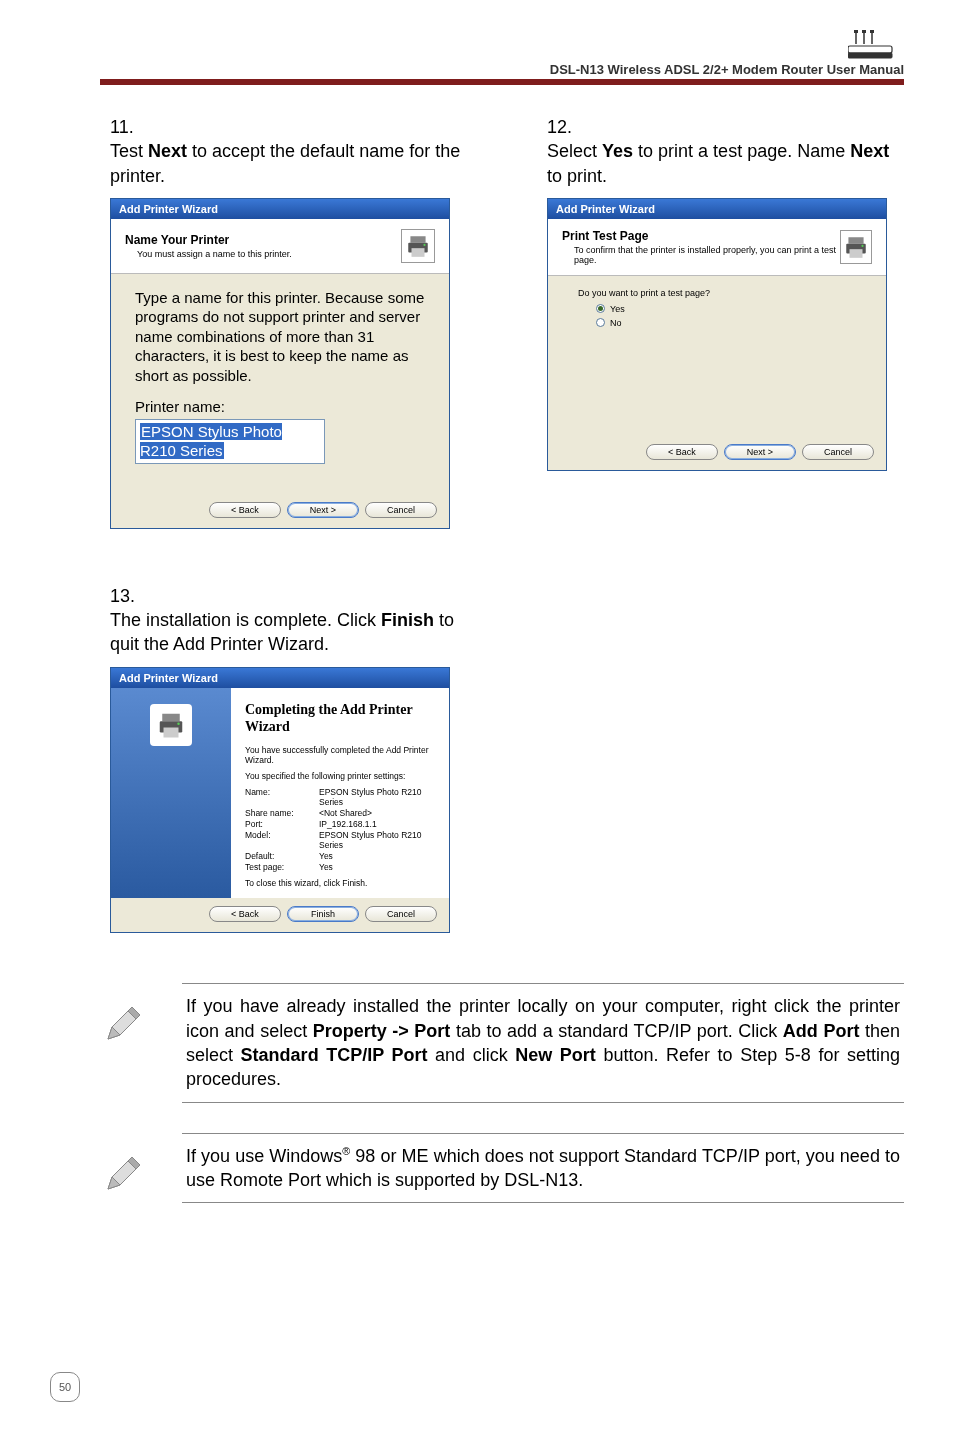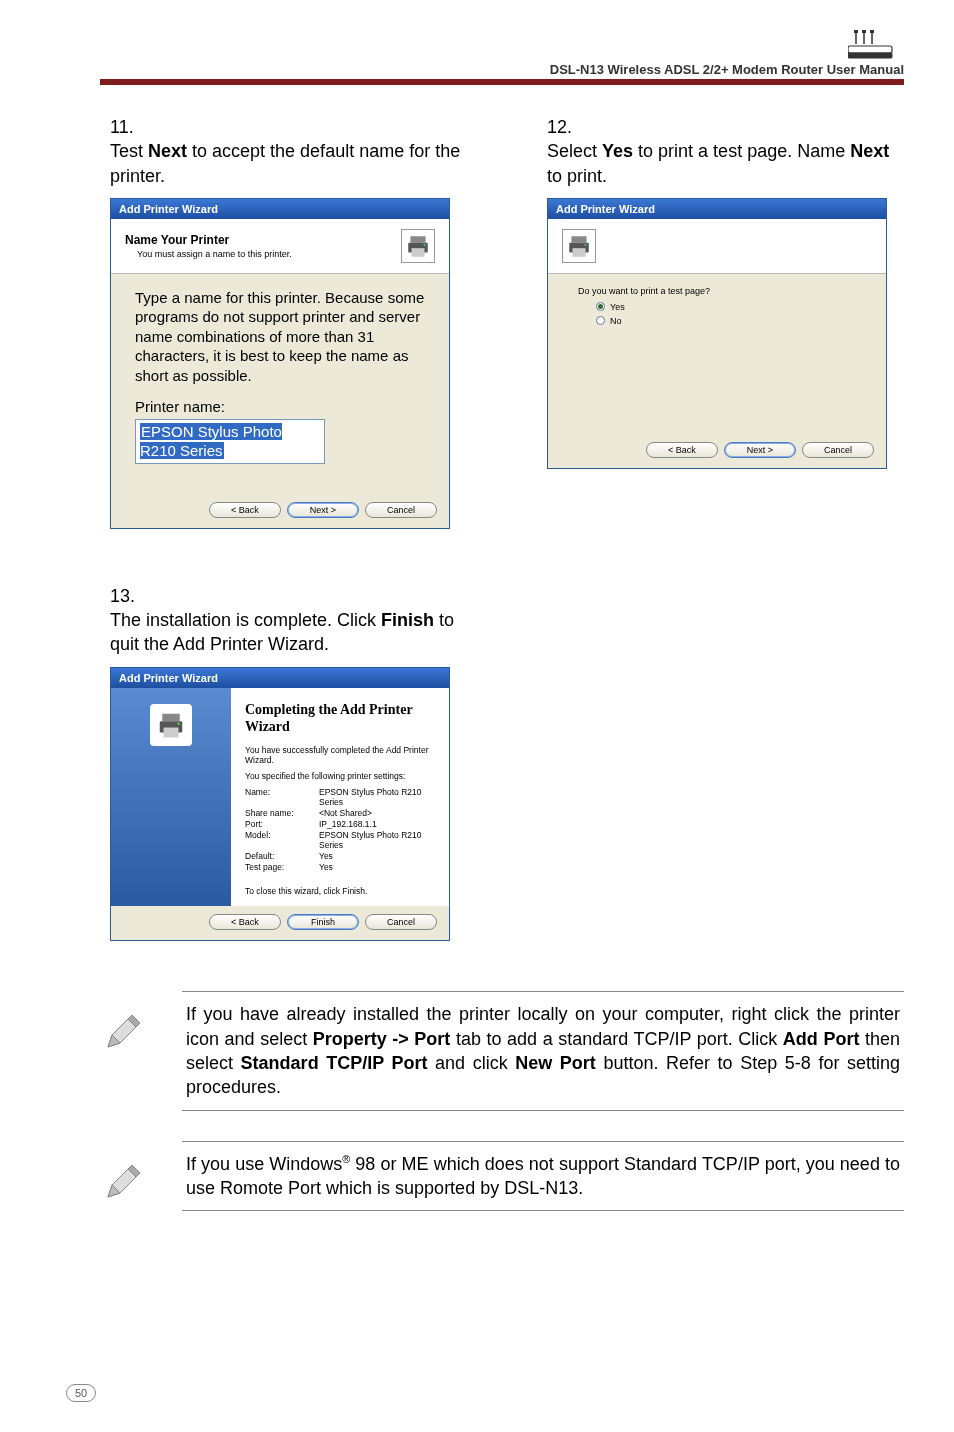--- a/index.html
+++ b/index.html
@@ -150,21 +150,21 @@
     background: #fff;
     padding: 14px 14px 10px 14px;
     font-size: 9px;
     color: #000;
   }
   .complete-main .ch1 { font-family: Liberation Serif, serif; font-size: 14px; font-weight: bold; margin-bottom: 10px; line-height: 1.2; }
   .complete-main .desc { font-size: 8.5px; margin-bottom: 6px; }
   .kv { display: flex; font-size: 8.5px; margin: 1px 0; }
   .kv .k { width: 74px; }
   .kv .v { flex: 1; }
-  .close-line { font-size: 8.5px; margin-top: 14px; }
+  .close-line { font-size: 8.5px; margin-top: 6px; }
   .note-block {
     display: flex;
     margin: 30px 0 4px 50px;
     gap: 32px;
     align-items: flex-start;
   }
   .note-block .pencil {
     width: 50px;
     padding-top: 20px;
     flex-shrink: 0;
@@ -174,24 +174,24 @@
     border-top: 1px solid #888;
     border-bottom: 1px solid #888;
     padding: 10px 4px;
     font-size: 18px;
     line-height: 1.35;
     text-align: justify;
   }
   .page-num {
     position: absolute;
     bottom: 30px;
-    left: 66px;
+    left: 50px;
     border: 1px solid #888;
     border-radius: 10px;
-    padding: 2px 8px;
+    padding: 8px 8px;
     font-size: 11px;
     color: #555;
   }
   sup { font-size: 0.6em; vertical-align: super; }
 </style>
 </head>
 <body>
 
 <div class="page">
 
@@ -253,20 +253,24 @@
       <div class="step-text">
         <span class="step-num">12.</span>
         <span class="step-body">
           <span>Select </span><span class="bold">Yes</span><span> to print a test page. Name </span><span class="bold">Next</span><span> to print.</span>
         </span>
       </div>
 
       <div class="dialog">
         <div class="dlg-title">Add Printer Wizard</div>
         <div class="dlg-header">
+          <div class="dlg-header-txt">
+            <div class="h1">Print Test Page</div>
+            <div class="h2">To confirm that the printer is installed properly, you can print a test page.</div>
+          </div>
           <div class="printer-badge">
             <svg viewBox="0 0 24 24">
                 <rect x="5" y="3" width="14" height="6" fill="#888"></rect>
                 <rect x="3" y="9" width="18" height="9" fill="#555" rx="1"></rect>
                 <rect x="6" y="14" width="12" height="8" fill="#ccc"></rect>
                 <circle cx="18" cy="11" r="1" fill="#5c5"></circle>
               </svg>
           </div>
         </div>
         <div class="dlg-body2">

